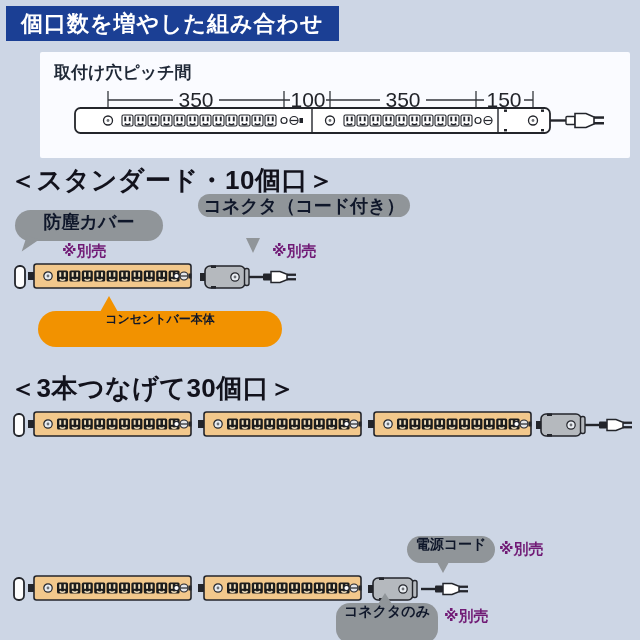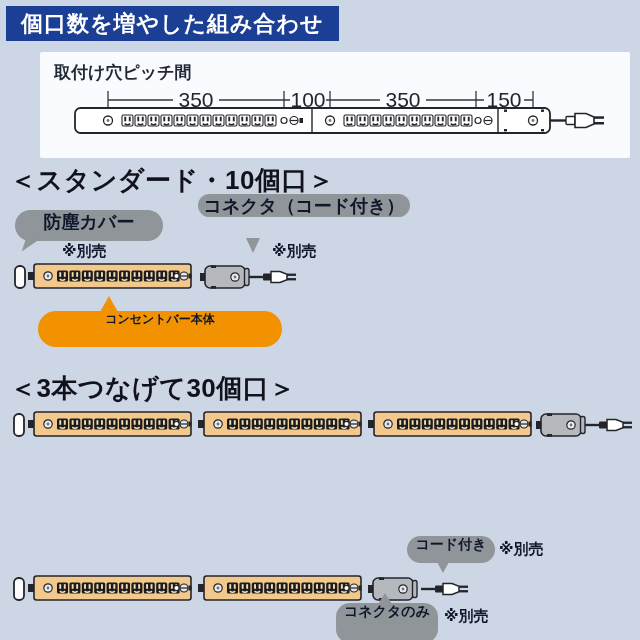--- a/index.html
+++ b/index.html
@@ -29,21 +29,21 @@
 
   .tail-down { width:0; height:0; border-left:7px solid transparent; border-right:7px solid transparent;
                border-top:15px solid #909599; }
   .tail-down.sm { border-left-width:6px; border-right-width:6px; border-top-width:11px; }
   .tail-up { width:0; height:0; border-left:7px solid transparent; border-right:7px solid transparent;
              border-bottom:11px solid #909599; }
   .tail-up.orange { border-left-width:9px; border-right-width:9px; border-bottom:16px solid #f29200; }
   .tail-slant { width:0; height:0; border-top:17px solid #909599; border-right:13px solid transparent;
                 transform:rotate(18deg); }
 
-  .note { color:#0f172a; font-weight:bold; font-size:15px; white-space:nowrap; }
+  .note { color:#701a75; font-weight:bold; font-size:15px; white-space:nowrap; }
   .note.sm { font-size:15px; }
 
   svg { display:block; }
   text.dim { font-size:21px; font-weight:500; fill:#22242a; }
 </style>
 </head>
 <body>
 
 <div id="stage">
 
@@ -227,21 +227,21 @@
     <use href="#cap" x="6" y="12"></use>
     <use href="#tanbar" x="20" y="9"></use>
     <use href="#tanbar" x="190" y="9"></use>
     <use href="#tanbar" x="360" y="9"></use>
     <use href="#conn" x="528" y="11"></use>
     <use href="#cordplug" x="577" y="13"></use>
   </svg>
 
 
   <div class="abs bubble small" style="left:407px; top:536px; width:88px; height:27px">
-    <span>コード付き</span>
+    <span>電源コード</span>
   </div>
   <div class="abs tail-down sm" style="left:437px; top:562px"></div>
   <div class="abs note sm" style="left:499px; top:540px">※別売</div>
 
   <svg class="abs" style="left:8px; top:566px" width="500" height="46" viewBox="0 0 500 46">
     <use href="#cap" x="6" y="12"></use>
     <use href="#tanbar" x="20" y="9"></use>
     <use href="#tanbar" x="190" y="9"></use>
     <use href="#conn" x="360" y="11"></use>
     <use href="#cordplug" x="413" y="13"></use>

